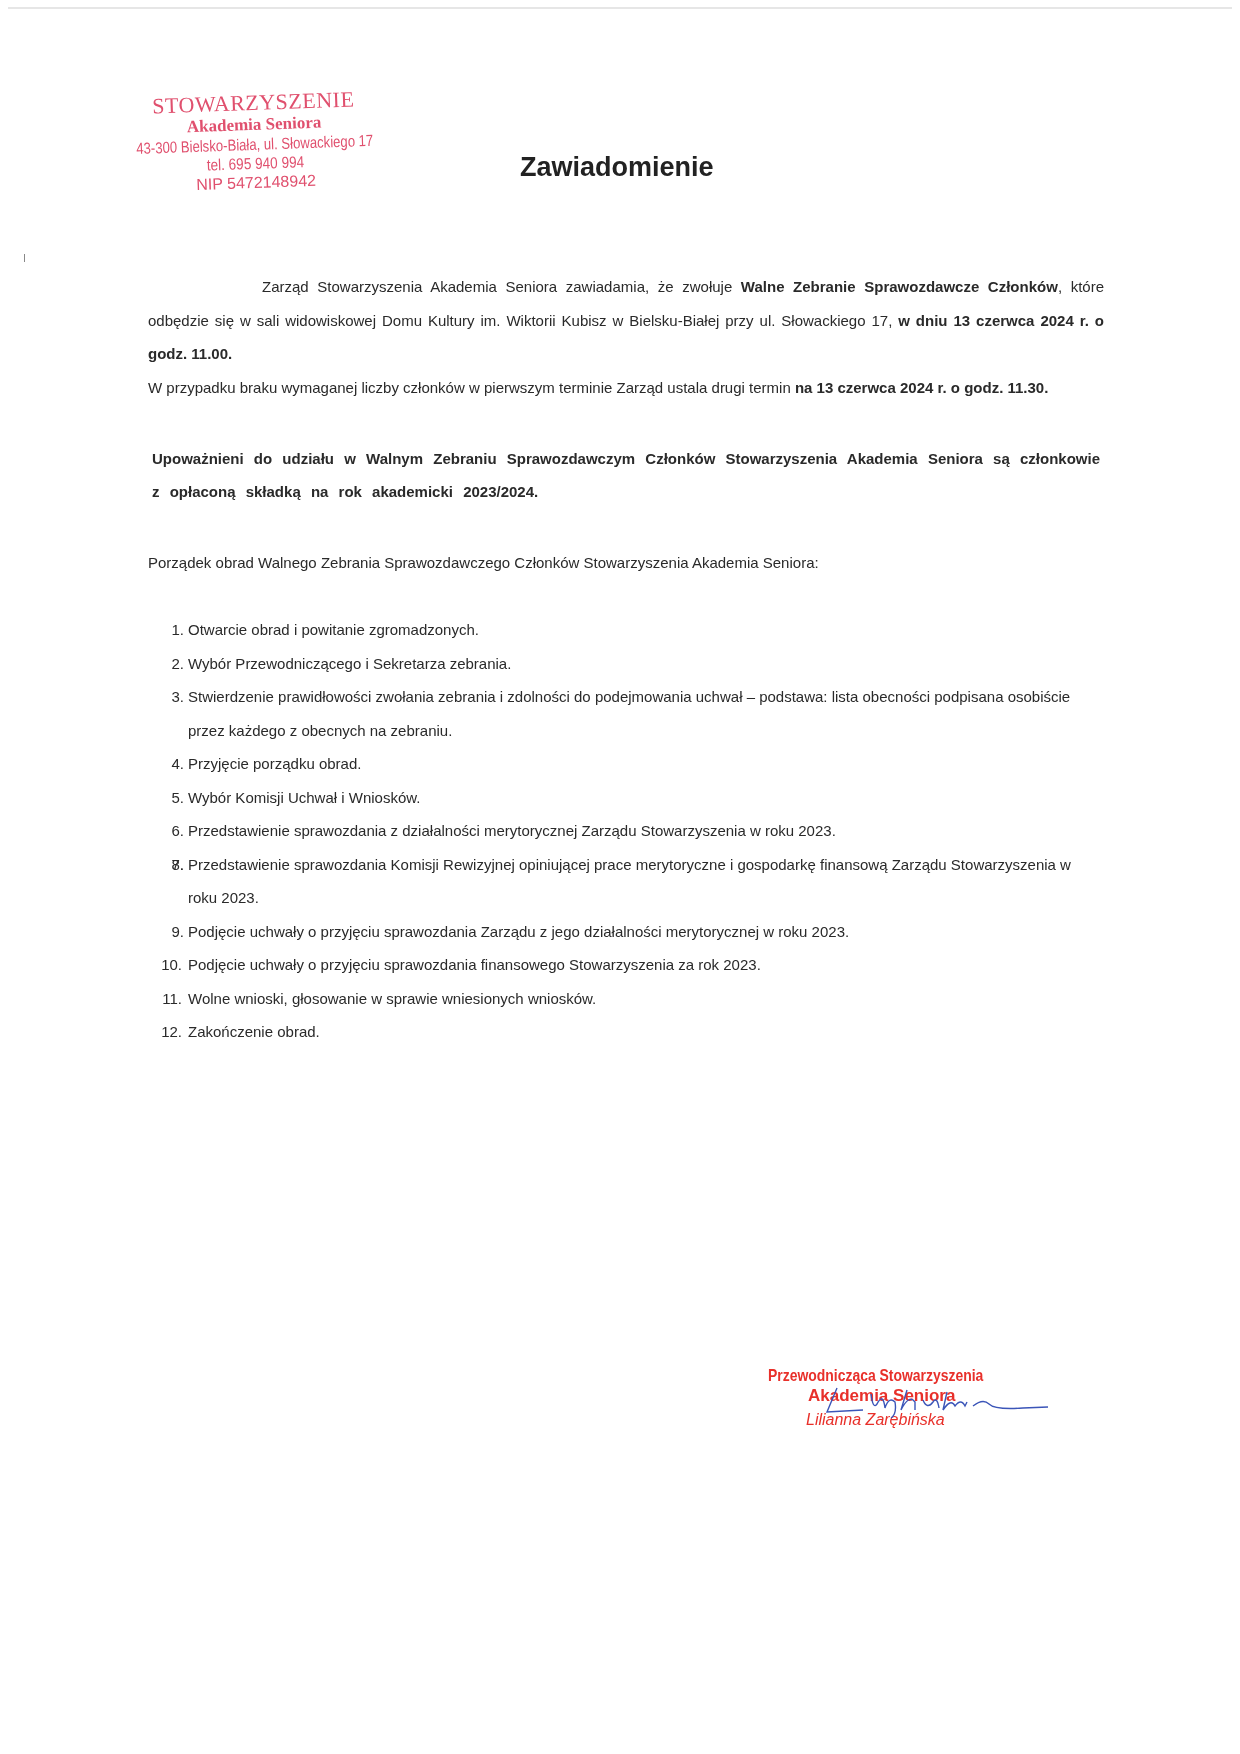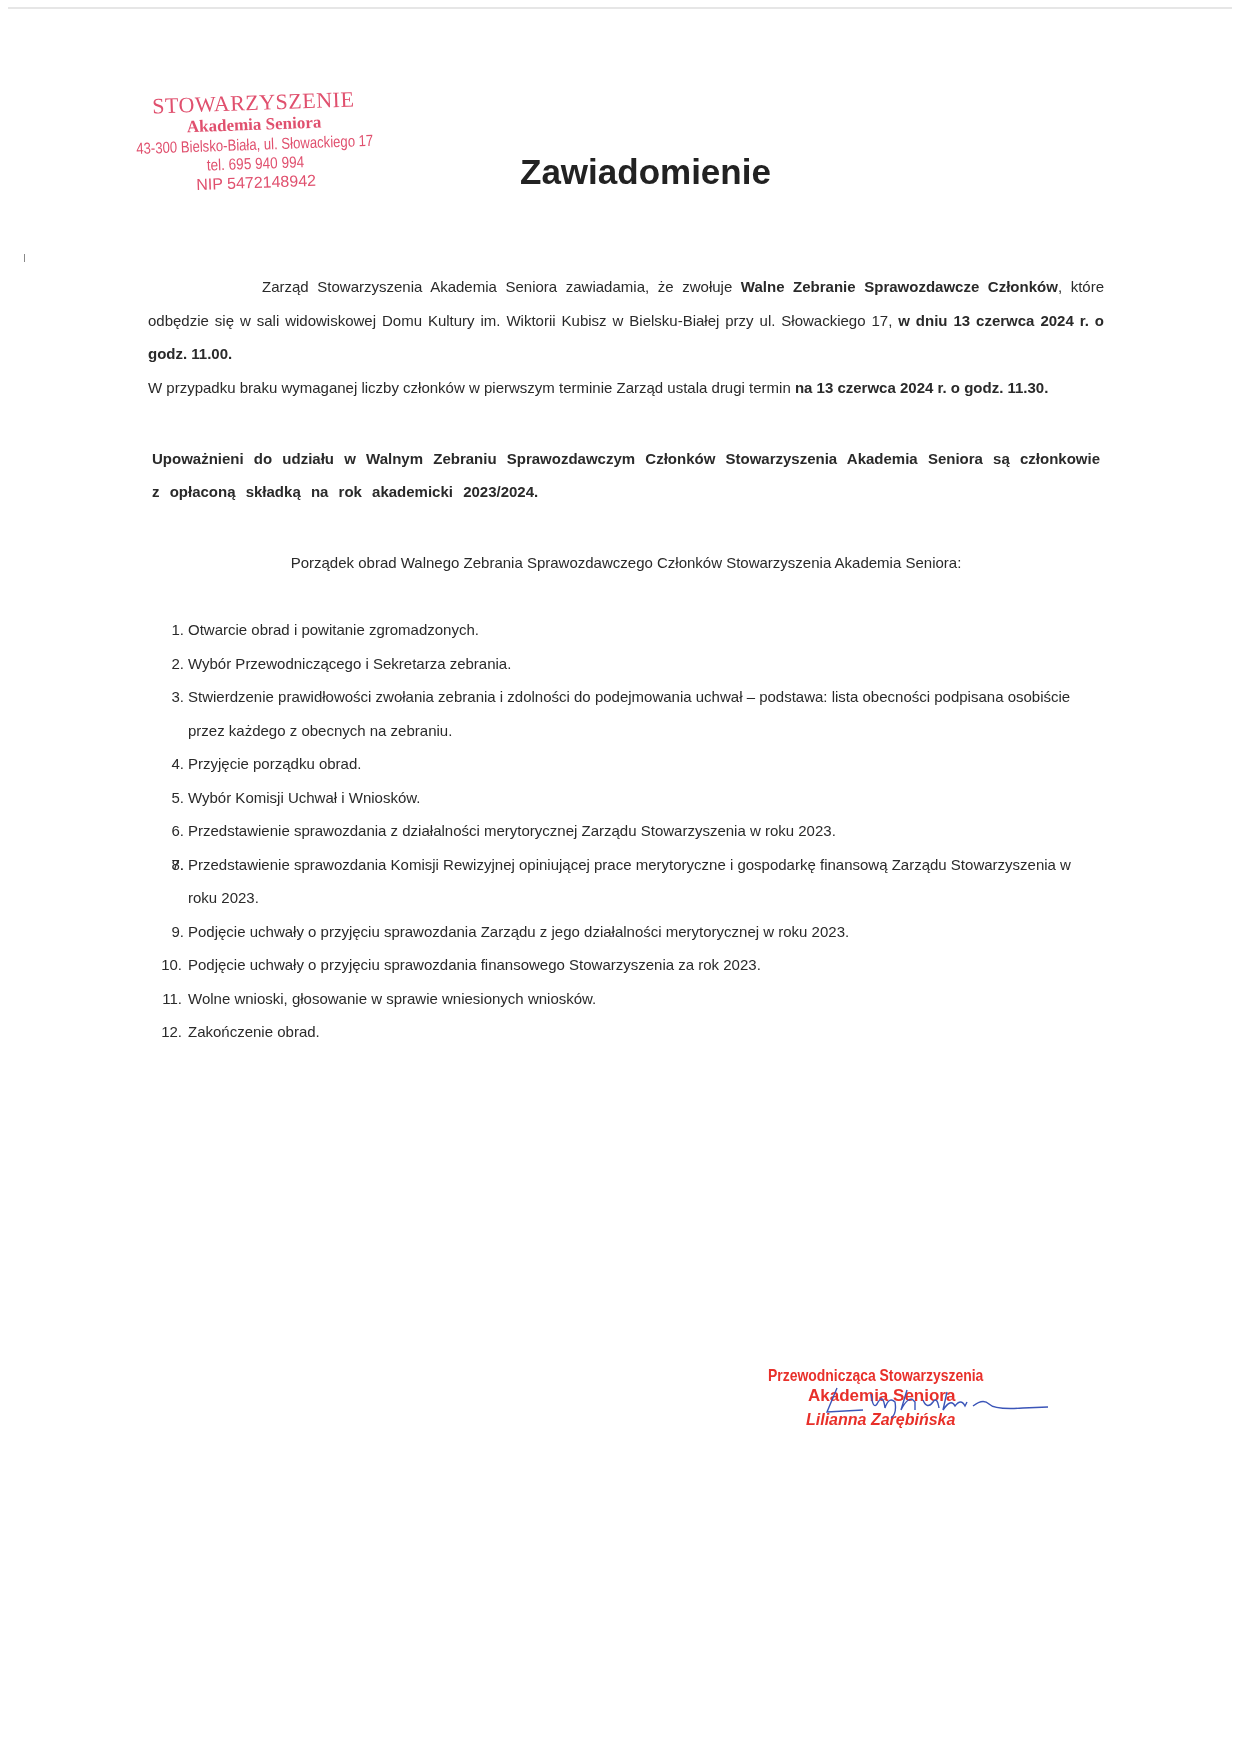--- a/index.html
+++ b/index.html
@@ -6,36 +6,36 @@
   body { width: 1240px; height: 1754px; position: relative; overflow: hidden;
          font-family: "Liberation Sans", sans-serif; color: #2a2a2a; }
   .topline { position: absolute; left: 8px; right: 8px; top: 7px; height: 2px; background: #e6e6e6; }
   .stamp { position: absolute; left: 108px; top: 96px; width: 290px; text-align: center;
            color: #e0506e; transform: rotate(-2deg); transform-origin: left top; }
   .stamp .s1 { font-family: "Liberation Serif", serif; font-size: 22px; letter-spacing: 0.5px; line-height: 24px; }
   .stamp .s2 { font-family: "Liberation Serif", serif; font-size: 17px; line-height: 20px; font-weight: bold; }
   .stamp .s3 { font-size: 16px; line-height: 19px; transform: scaleX(0.82); }
   .stamp .s4 { font-size: 16px; line-height: 19px; transform: scaleX(0.85); }
   .stamp .s5 { font-size: 16px; line-height: 19px; }
-  .title { position: absolute; left: 520px; top: 152px; font-size: 35px; font-weight: bold; color: #222; }
+  .title { position: absolute; left: 520px; top: 152px; font-size: 27px; font-weight: bold; color: #222; }
   .tick { position: absolute; left: 24px; top: 254px; width: 1px; height: 8px; background: #888; }
   .content { position: absolute; left: 148px; top: 270px; width: 956px; font-size: 15px; line-height: 33.5px; }
   .para { text-align: justify; margin: 0; }
   .para b { font-weight: bold; }
   .indent { display: inline-block; width: 114px; }
   .gap { height: 33.5px; }
   .bold-para { font-weight: bold; text-align: justify; margin: 4px; word-spacing: 6px; }
   ol { margin: 0; padding: 0; list-style: none; }
   ol li { position: relative; padding-left: 40px; }
   ol li .num { position: absolute; left: 0; width: 36px; text-align: right; }
   ol li.two .num { left: -2px; }
   .sign { position: absolute; left: 768px; top: 1366px; width: 300px; }
   .sign .l1 { color: #e8302a; font-weight: bold; font-size: 17px; line-height: 20px; transform: scaleX(0.82); transform-origin: left; white-space: nowrap; }
   .sign .l2 { color: #e8302a; font-weight: bold; font-size: 17px; line-height: 20px; padding-left: 40px; }
-  .sign .l3 { color: #e8302a; font-weight: bold; font-style: italic; font-size: 16px; line-height: 20px; padding-left: 38px; margin-top: 4px; }
+  .sign .l3 { color: #e8302a; font-weight: normal; font-style: italic; font-size: 16px; line-height: 20px; padding-left: 38px; margin-top: 4px; }
   .sign svg { position: absolute; left: 55px; top: 14px; }
 </style>
 </head>
 <body>
 
 <div class="topline"></div>
 
 <div class="stamp">
   <div class="s1">STOWARZYSZENIE</div>
   <div class="s2">Akademia Seniora</div>
@@ -46,21 +46,21 @@
 
 <div class="title">Zawiadomienie</div>
 <div class="tick"></div>
 
 <div class="content">
   <p class="para"><span class="indent"></span><span>Zarząd Stowarzyszenia Akademia Seniora zawiadamia, że zwołuje </span><b>Walne Zebranie Sprawozdawcze Członków</b><span>, które odbędzie się w sali widowiskowej Domu Kultury im. Wiktorii Kubisz w Bielsku-Białej przy ul. Słowackiego 17, </span><b>w dniu 13 czerwca 2024 r. o godz. 11.00.</b></p>
   <p class="para"><span>W przypadku braku wymaganej liczby członków w pierwszym terminie Zarząd  ustala drugi termin </span><b>na 13 czerwca 2024 r. o godz. 11.30.</b></p>
   <div class="gap"></div>
   <p class="bold-para">Upoważnieni do udziału w Walnym Zebraniu Sprawozdawczym Członków Stowarzyszenia Akademia Seniora są członkowie z opłaconą składką na rok akademicki 2023/2024.</p>
   <div class="gap"></div>
-  <p class="para" style="text-align:center">Porządek obrad Walnego Zebrania Sprawozdawczego Członków Stowarzyszenia Akademia Seniora:</p>
+  <p class="para" style="text-align:left">Porządek obrad Walnego Zebrania Sprawozdawczego Członków Stowarzyszenia Akademia Seniora:</p>
   <div class="gap"></div>
   <ol>
     <li><span class="num">1.</span><span>Otwarcie obrad i powitanie zgromadzonych.</span></li>
     <li><span class="num">2.</span><span>Wybór Przewodniczącego i Sekretarza zebrania.</span></li>
     <li><span class="num">3.</span><span>Stwierdzenie prawidłowości zwołania zebrania i zdolności do podejmowania uchwał – podstawa: lista obecności podpisana osobiście przez każdego z obecnych na zebraniu.</span></li>
     <li><span class="num">4.</span><span>Przyjęcie porządku obrad.</span></li>
     <li><span class="num">5.</span><span>Wybór Komisji Uchwał i Wniosków.</span></li>
     <li><span class="num">6.</span><span>Przedstawienie sprawozdania z działalności merytorycznej Zarządu Stowarzyszenia w roku 2023.</span></li>
     <li><span class="num">7.</span></li>
     <li><span class="num">8.</span><span>Przedstawienie sprawozdania Komisji Rewizyjnej opiniującej prace merytoryczne i gospodarkę finansową Zarządu Stowarzyszenia w roku 2023.</span></li>

